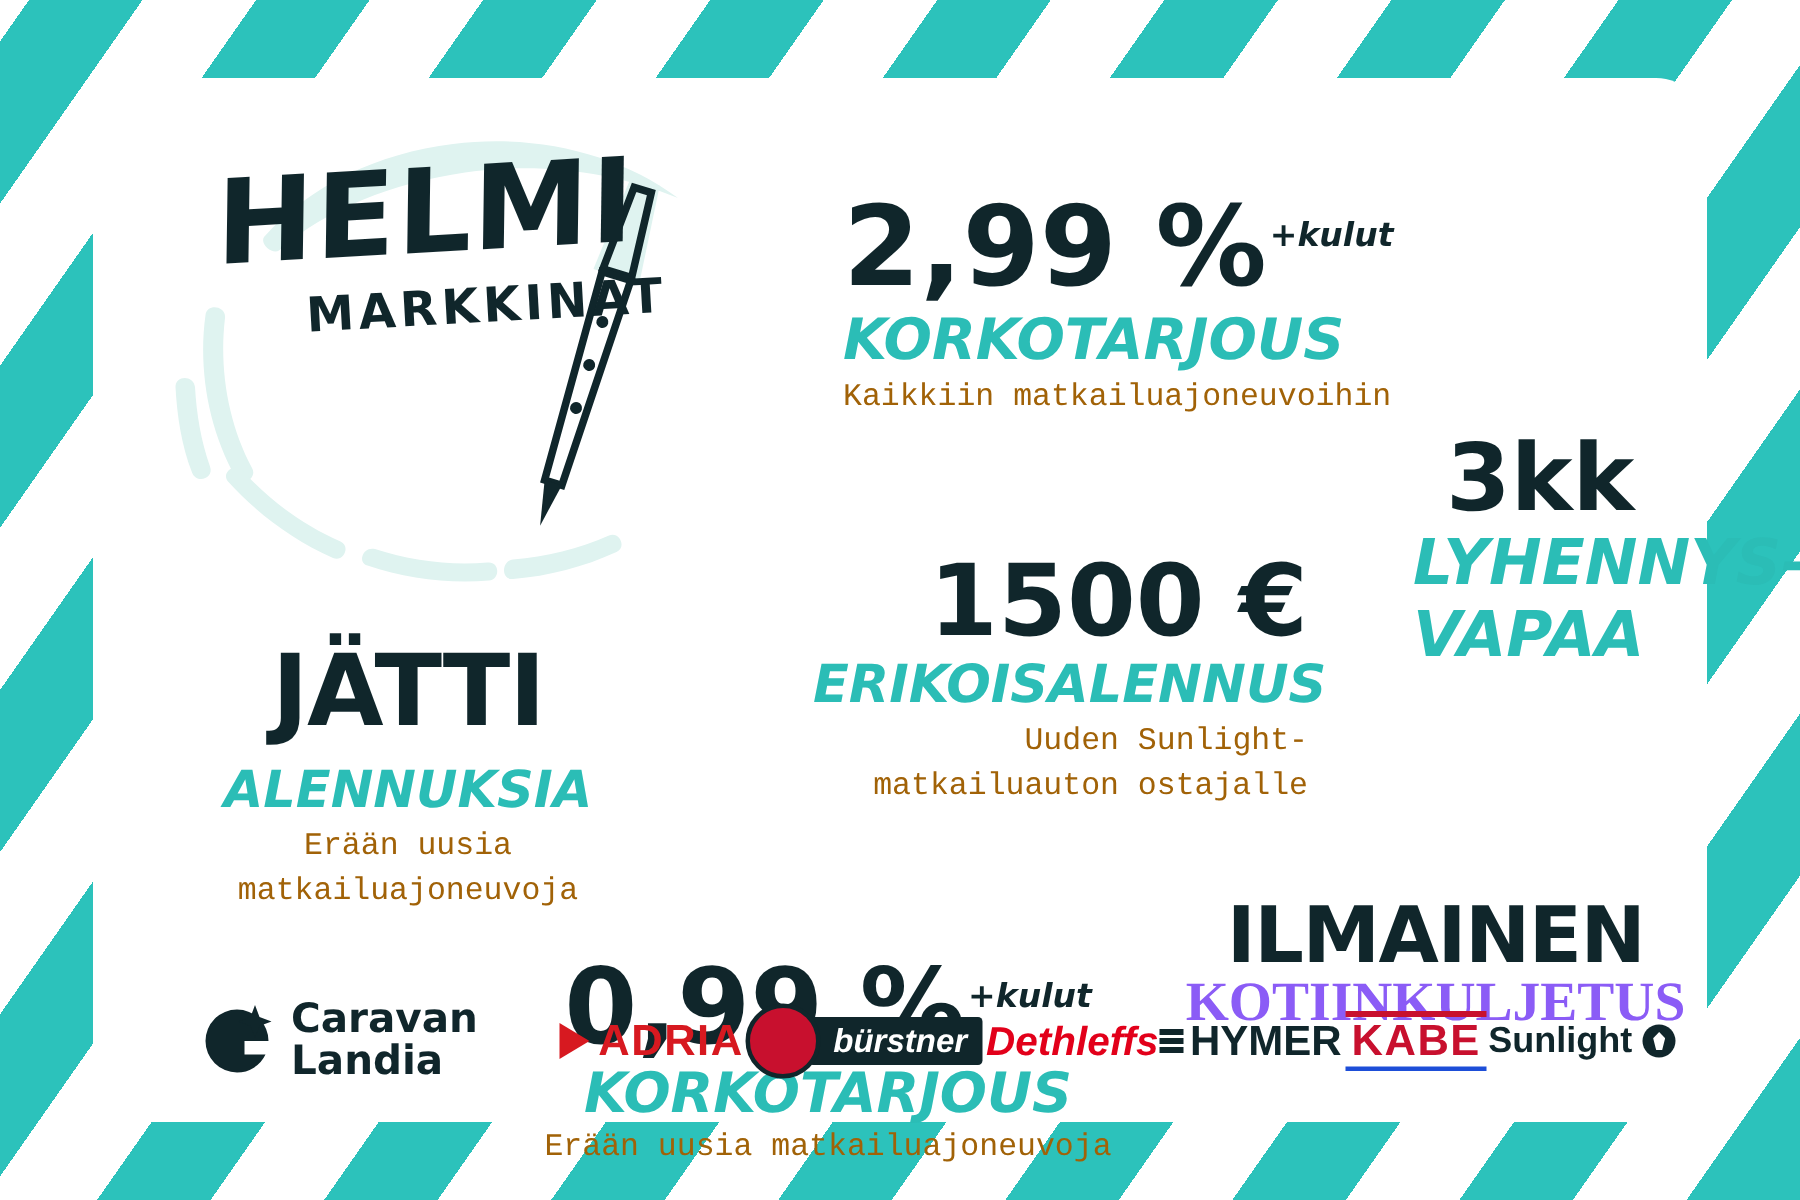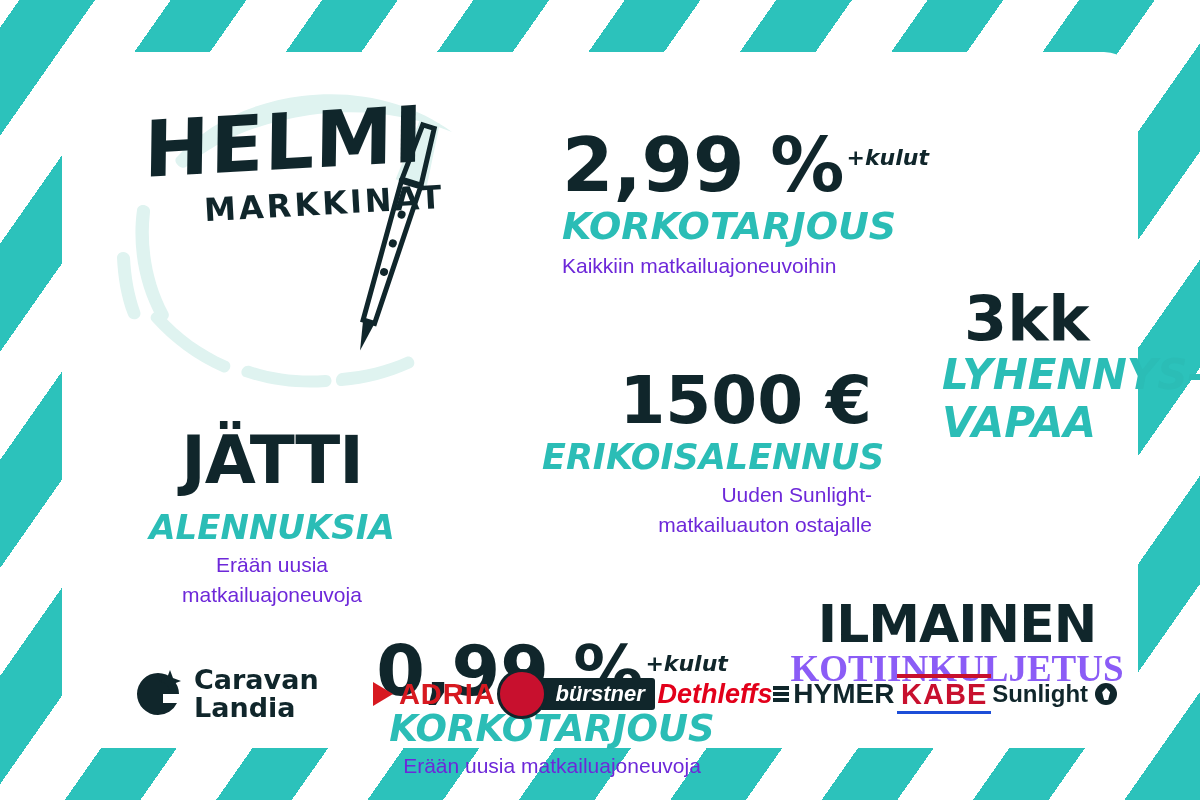--- a/index.html
+++ b/index.html
@@ -110,22 +110,22 @@
     letter-spacing: 0px;
     white-space: nowrap;
   }
   .sub-bold {
     font-family: Liberation Serif, serif;
     font-weight: bold;
     color: #8b5cf6;
     white-space: nowrap;
   }
   .desc {
-    font-family: Liberation Sans, sans-serif;
-    color: #6d28d9;
+    font-family: Liberation Mono, monospace;
+    color: #a16207;
     font-size: 21px;
     line-height: 1.18;
     white-space: nowrap;
   }
 
   
   #offer-interest-299 { left: 500px; top: 78px; text-align: left; }
   #offer-interest-299 .big { font-size: 74px; }
   #offer-interest-299 .sub-italic { font-size: 38px; margin-top: 4px; }
   #offer-interest-299 .desc { margin-top: 6px; }

